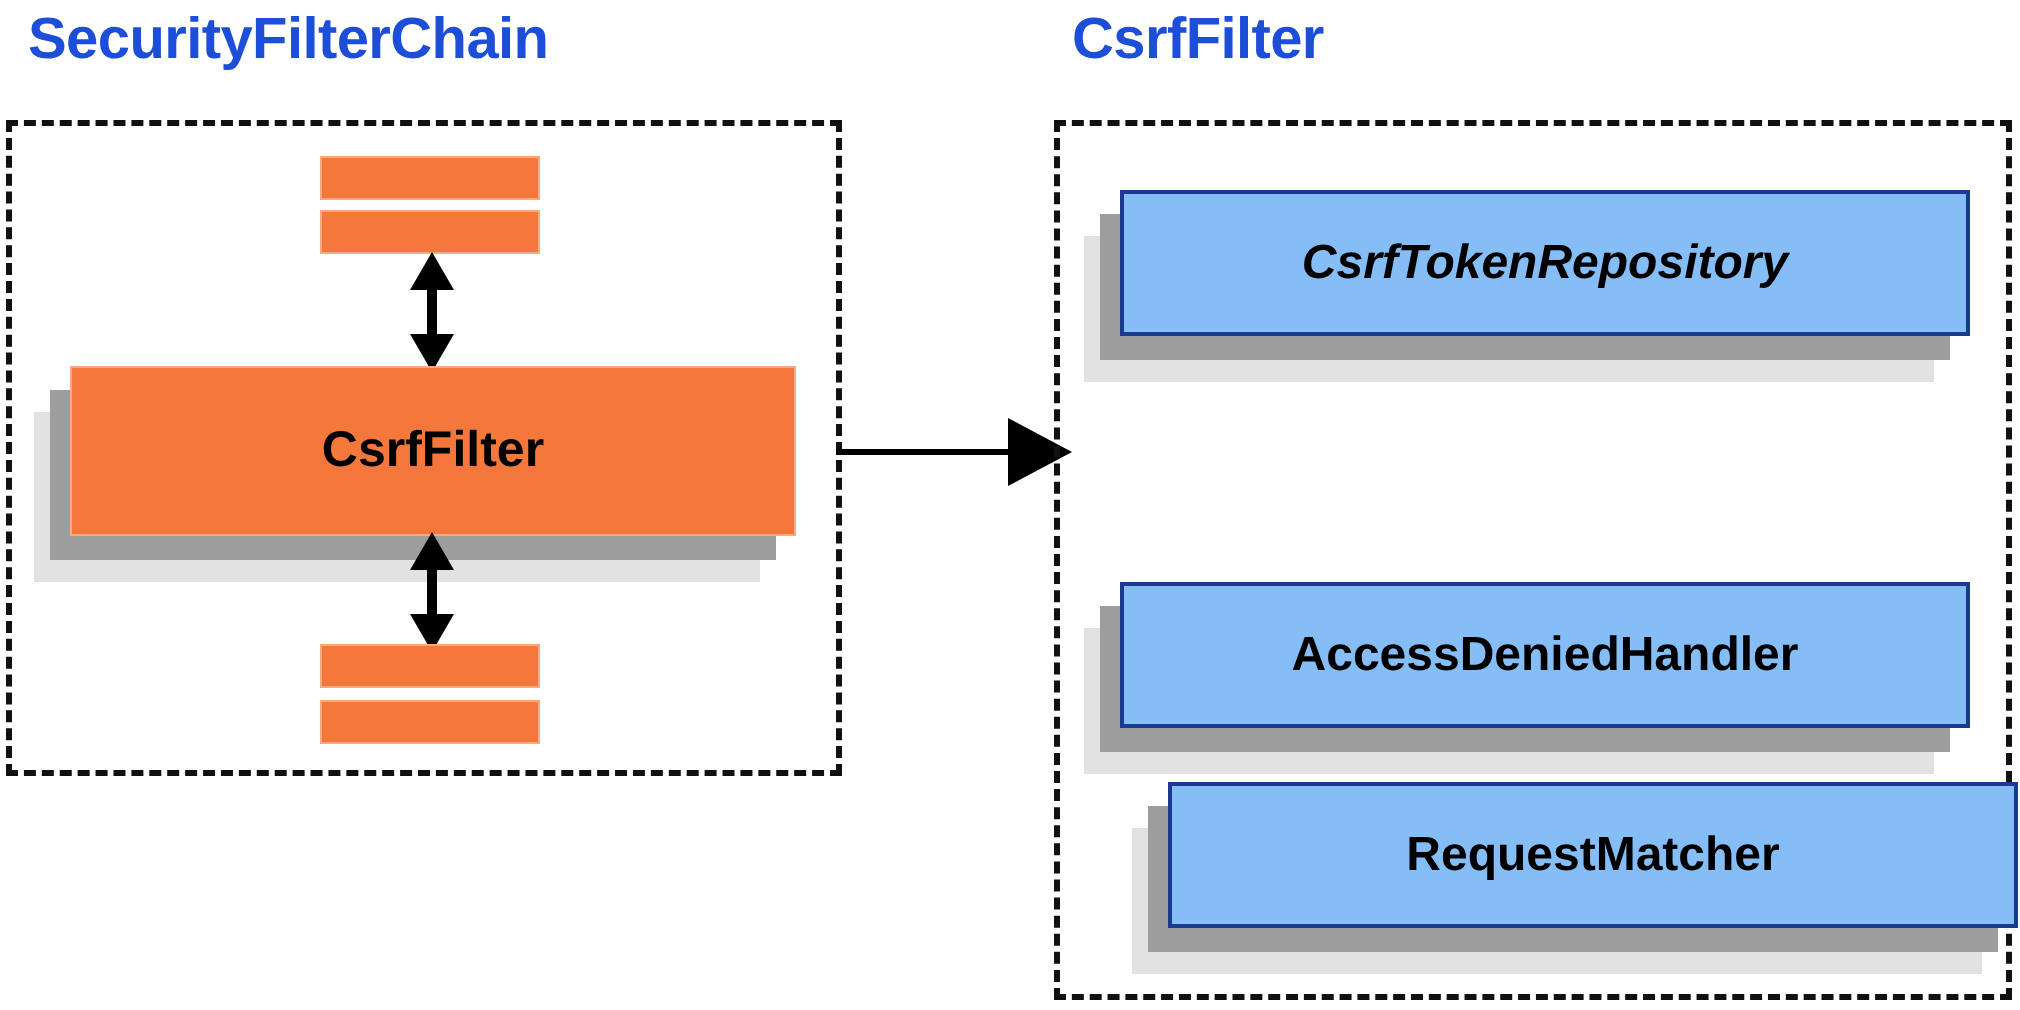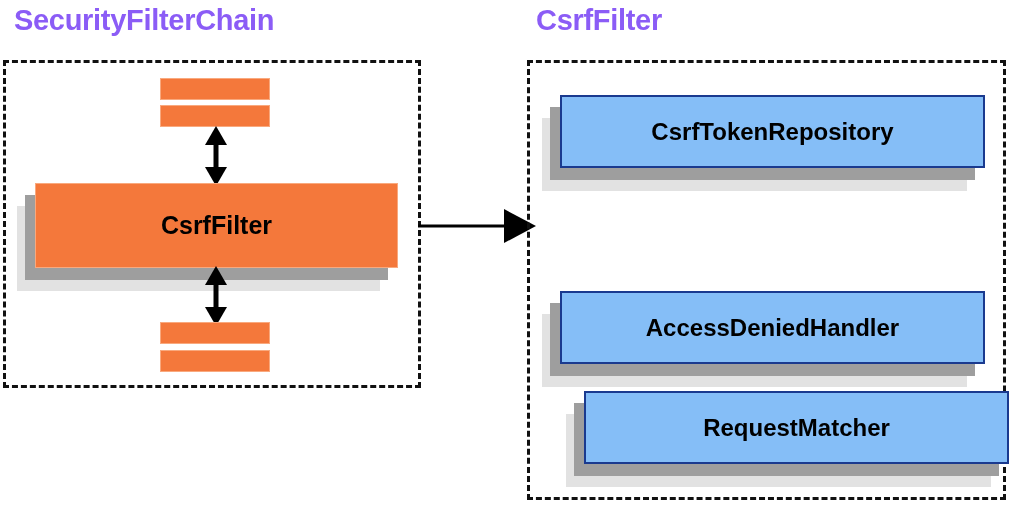--- a/index.html
+++ b/index.html
@@ -16,21 +16,21 @@
     height: 505px;
     background: #ffffff;
     overflow: hidden;
   }
 
   
   .panel-title {
     position: absolute;
     font-size: 29px;
     font-weight: bold;
-    color: #8b5cf6;
+    color: #1d4ed8;
     letter-spacing: -0.3px;
     white-space: nowrap;
     line-height: 1;
   }
   #title-left  { left: 14px;  top: 6px; }
   #title-right { left: 536px; top: 6px; }
 
   
   .dashed-box {
     position: absolute;
@@ -90,21 +90,21 @@
     border: 1px solid #f9a97e;
   }
 
   
   .blue-card { left: 560px; width: 425px; height: 73px; }
   .blue-card .face {
     background: #85bef7;
     border: 2px solid #1a3a8f;
     font-size: 24px;
   }
-  #blue-card-0 { top: 95px; }
+  #blue-card-0 { top: 95px; font-style: italic; }
   #blue-card-1 { top: 190px; }
   #blue-card-2 { top: 291px; border-radius: 16px; }
   #blue-card-3 { top: 391px; margin-left: 24px; }
 
   
   .orange-bar {
     position: absolute;
     left: 160px;
     width: 110px;
     height: 22px;

